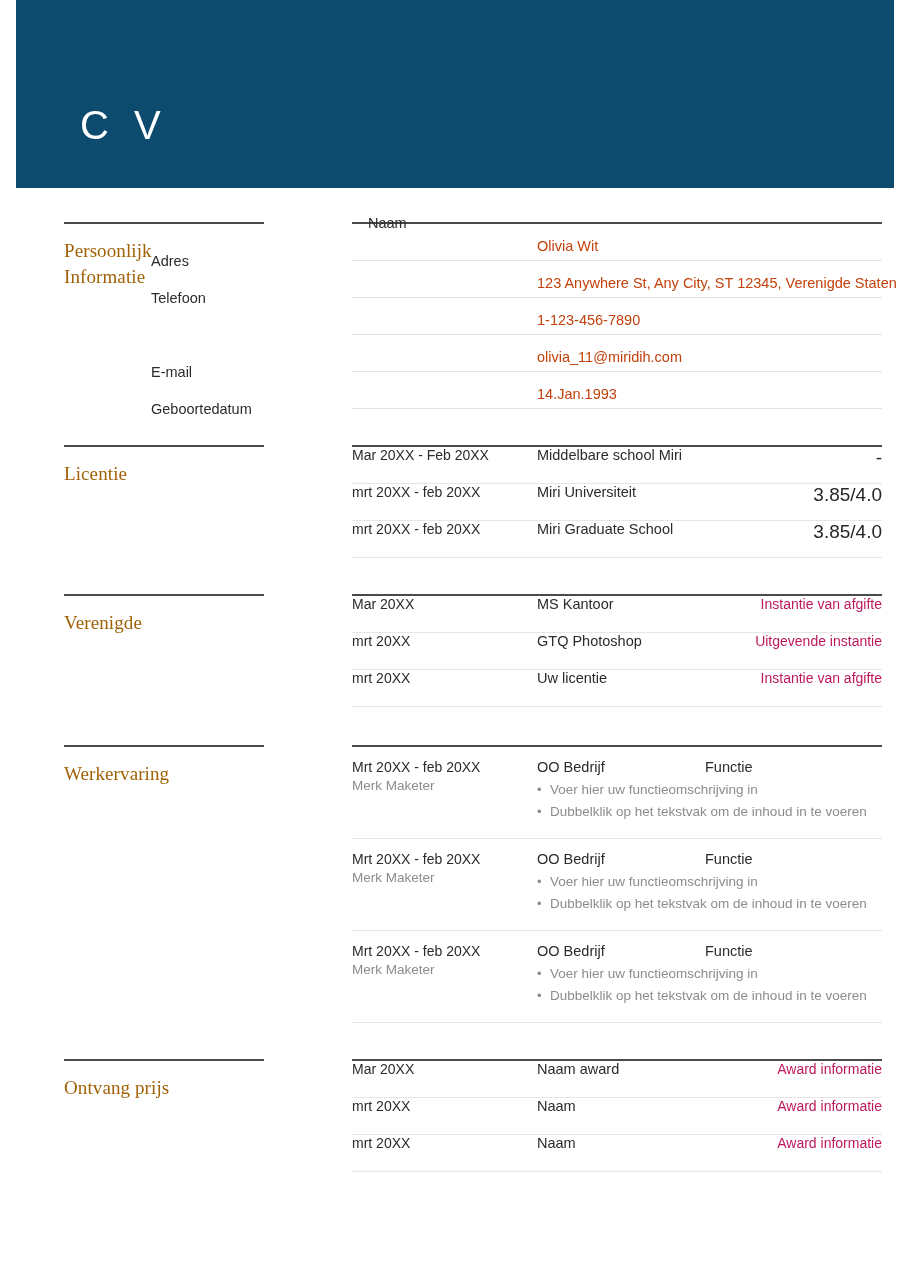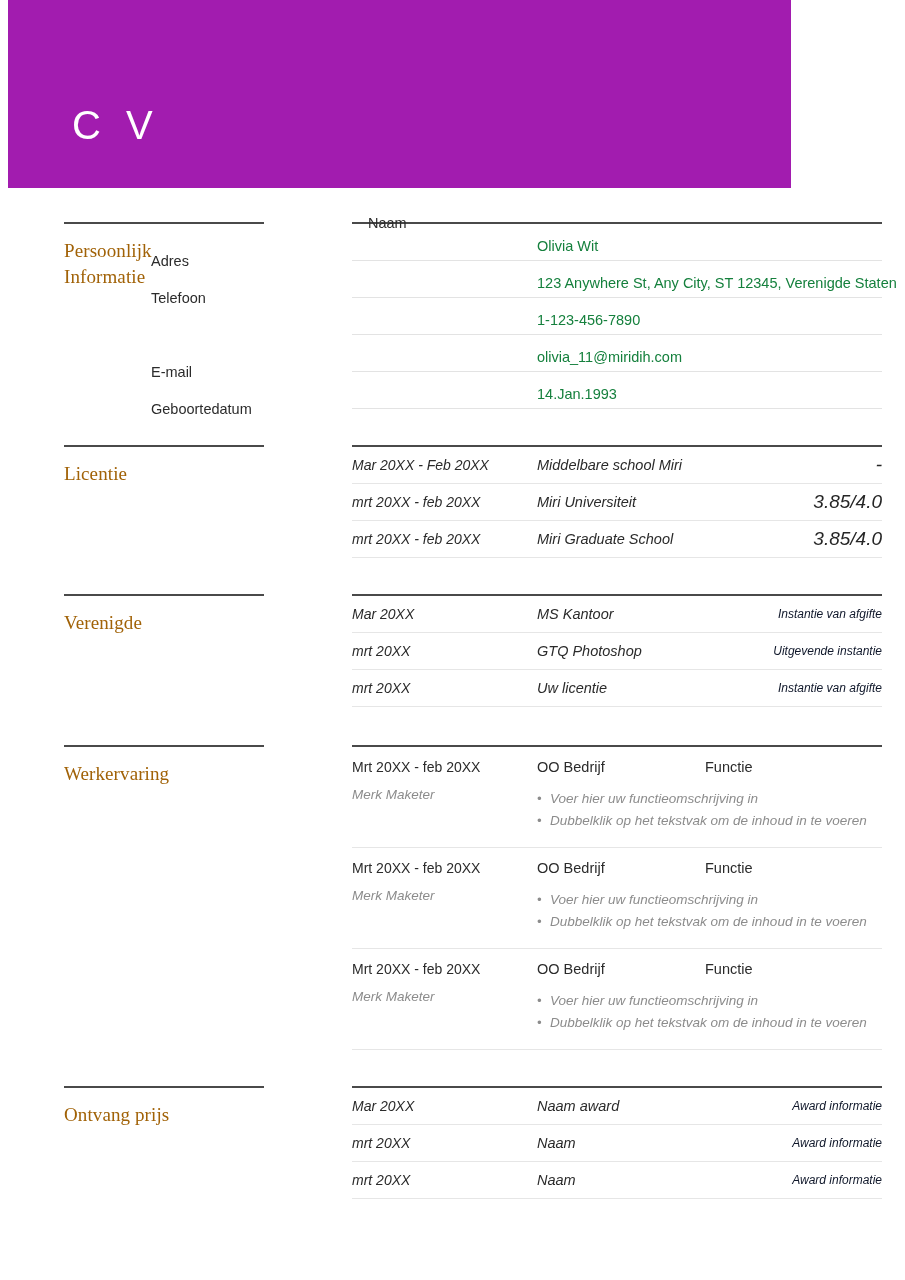--- a/index.html
+++ b/index.html
@@ -13,24 +13,24 @@
   body {
     font-family: "Liberation Sans", sans-serif;
     color: #2b2b2b;
     position: relative;
     overflow: hidden;
   }
 
   
   .header-band {
     position: absolute;
-    left: 8px; top: 0;
-    width: 783px;
+    left: 16px; top: 0;
+    width: 878px;
     height: 188px;
-    background: #a21caf;
+    background: #0c4a6e;
   }
   .cv-title {
     position: absolute;
     left: 64px;
     top: 103px;
     font-size: 40px;
     font-weight: 300;
     color: #ffffff;
     letter-spacing: 7px;
     line-height: 44px;
@@ -95,21 +95,21 @@
     bottom: -9px;
     font-size: 14.5px;
     color: #2b2b2b;
     white-space: nowrap;
   }
   .pi-value {
     position: absolute;
     left: 185px;
     bottom: 6px;
     font-size: 14.5px;
-    color: #15803d;
+    color: #c2410c;
     white-space: nowrap;
   }
   .pi-wrap { position: relative; }
 
   
   .pi-first-label {
     position: absolute;
     left: 16px;
     top: -9px;
     font-size: 14.5px;
@@ -121,43 +121,42 @@
     left: 0;
     top: -24px;
     width: 530px;
     height: 22px;
     background: #ffffff;
   }
 
   
   .trow {
     display: flex;
-    align-items: center;
+    align-items: flex-start;
     height: 37px;
     border-bottom: 1px solid #e6e6e6;
-    font-style: italic;
   }
   .trow .c-date {
     width: 185px;
     flex: none;
     font-size: 14px;
     color: #2b2b2b;
     white-space: nowrap;
   }
   .trow .c-mid {
     flex: 1;
     font-size: 14.5px;
     color: #2b2b2b;
     white-space: nowrap;
   }
   .trow .c-right {
     flex: none;
     text-align: right;
-    font-size: 12px;
-    color: #0f172a;
+    font-size: 14px;
+    color: #be185d;
     white-space: nowrap;
   }
   .trow.edu .c-right {
     font-size: 19px;
     color: #262626;
   }
 
   
   .work-block {
     padding-top: 12px;
@@ -183,22 +182,21 @@
     color: #2b2b2b;
     white-space: nowrap;
   }
   .work-role-title {
     font-size: 14.5px;
     color: #2b2b2b;
     white-space: nowrap;
   }
   .work-bottom {
     display: flex;
-    margin-top: 12px;
-    font-style: italic;
+    margin-top: 3px;
   }
   .work-subrole {
     width: 185px;
     flex: none;
     font-size: 13.5px;
     color: #8c8c8c;
     white-space: nowrap;
   }
   .work-bullets {
     flex: 1;

